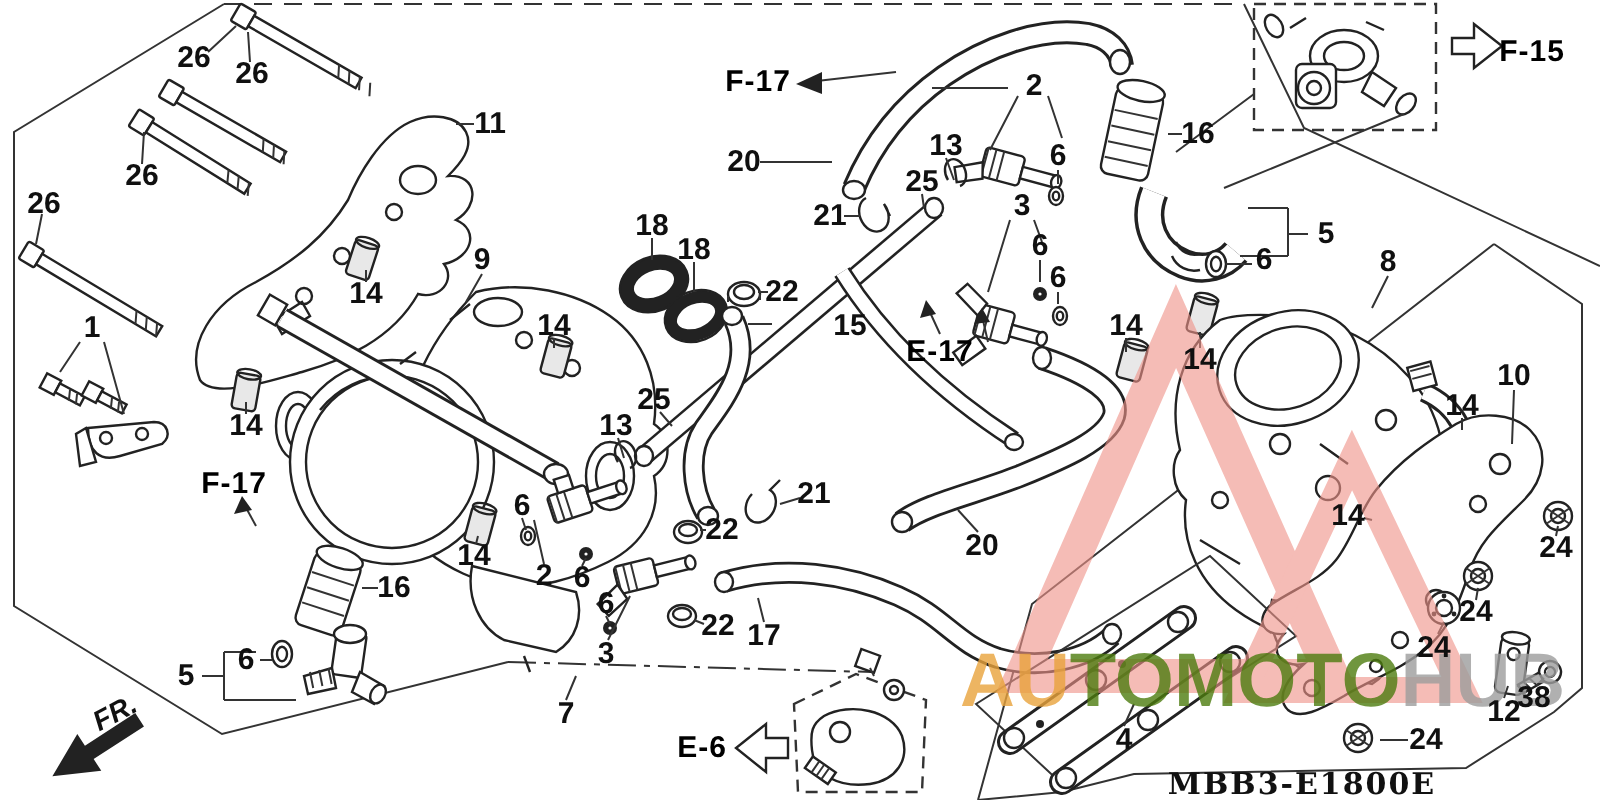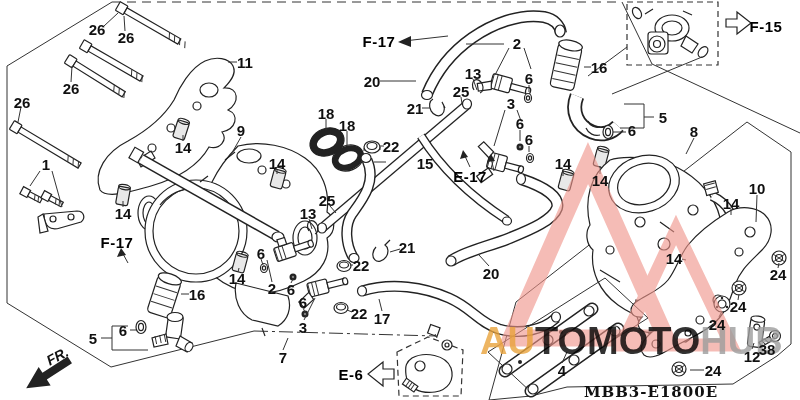--- a/index.html
+++ b/index.html
@@ -456,21 +456,21 @@
       <path class="dk" d="M26,-4 H-4 V-11 L-26,0 L-4,11 V4 H26 Z"></path>
     </g>
   </g>
 
   <g opacity="0.62">
     <path d="M588,163 L511,338 L666,338 Z" fill="none" stroke="#ef948a" stroke-width="17"></path>
     <path d="M676,230 L622,345 L731,345 Z" fill="none" stroke="#ef948a" stroke-width="13"></path>
   </g>
 </svg>
 
-<div class="watermark-text"><span style="color: rgb(233, 163, 60);">AU</span><span style="color: #000000;">TOMOTO</span><span style="color: rgb(157, 157, 157);">HUB</span></div>
+<div class="watermark-text"><span style="color: rgb(233, 163, 60);">AU</span><span style="color: #4d7c0f;">TOMOTO</span><span style="color: rgb(157, 157, 157);">HUB</span></div>
 
 <div id="callouts">
       <div class="callout" style="left: 97px; top: 29px;">26</div>
       <div class="callout" style="left: 126px; top: 37px;">26</div>
       <div class="callout" style="left: 71px; top: 88px;">26</div>
       <div class="callout" style="left: 22px; top: 102px;">26</div>
       <div class="callout" style="left: 245px; top: 62px;">11</div>
       <div class="callout" style="left: 241px; top: 130px;">9</div>
       <div class="callout" style="left: 46px; top: 164px;">1</div>
       <div class="callout" style="left: 183px; top: 147px;">14</div>

